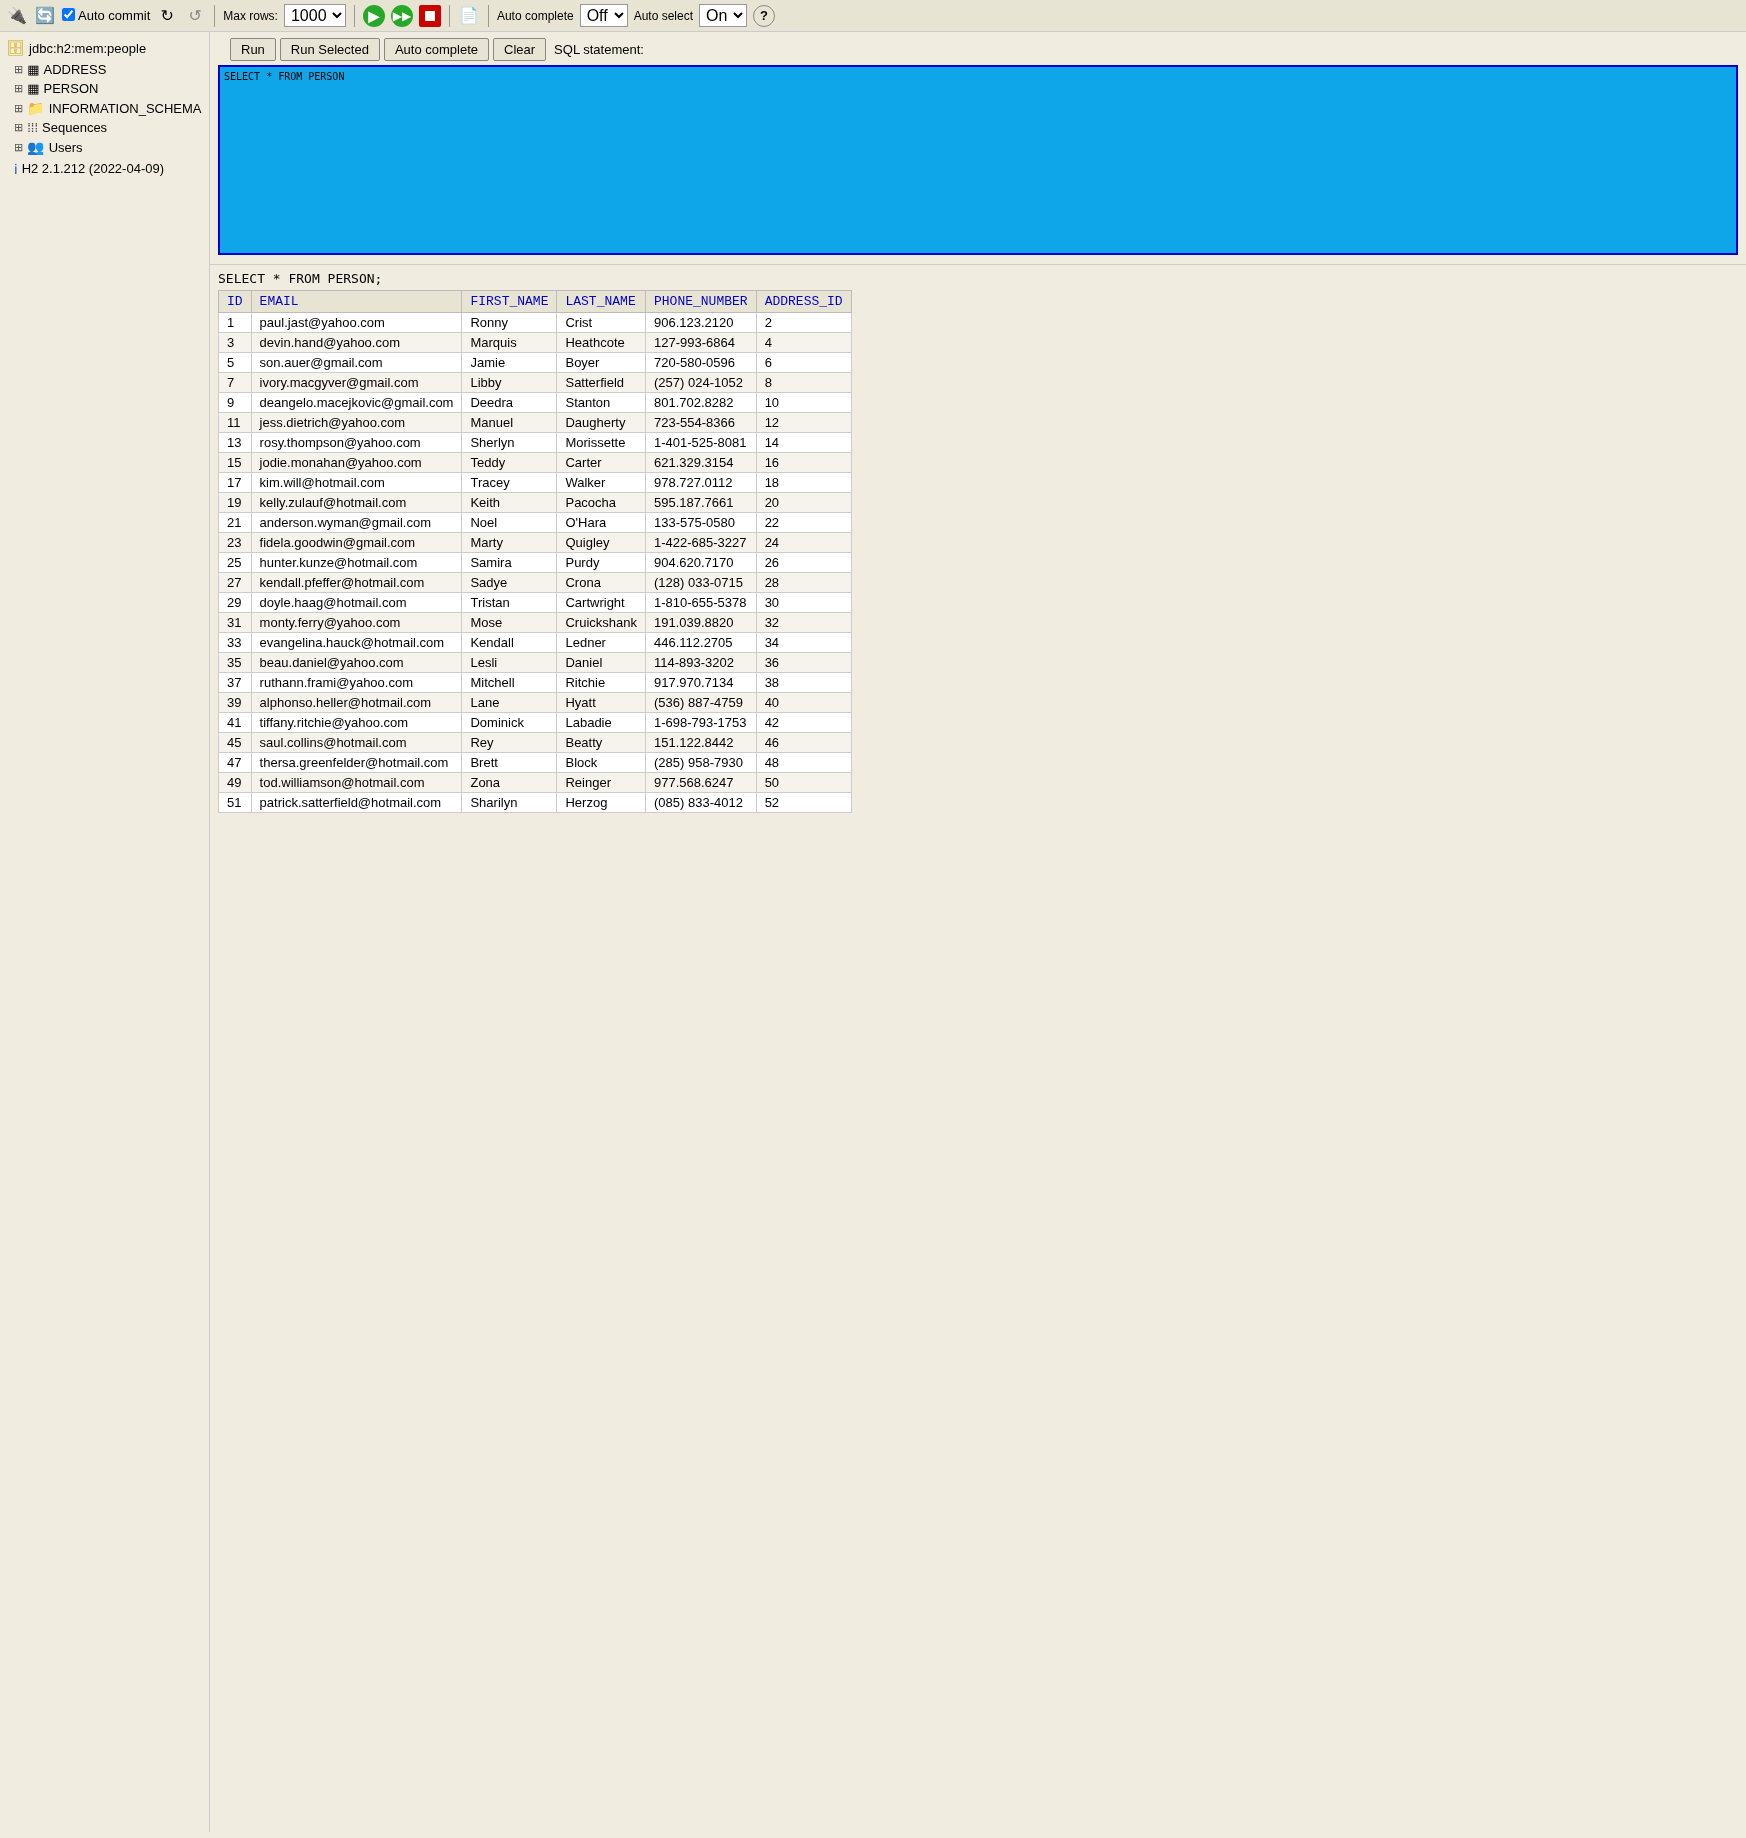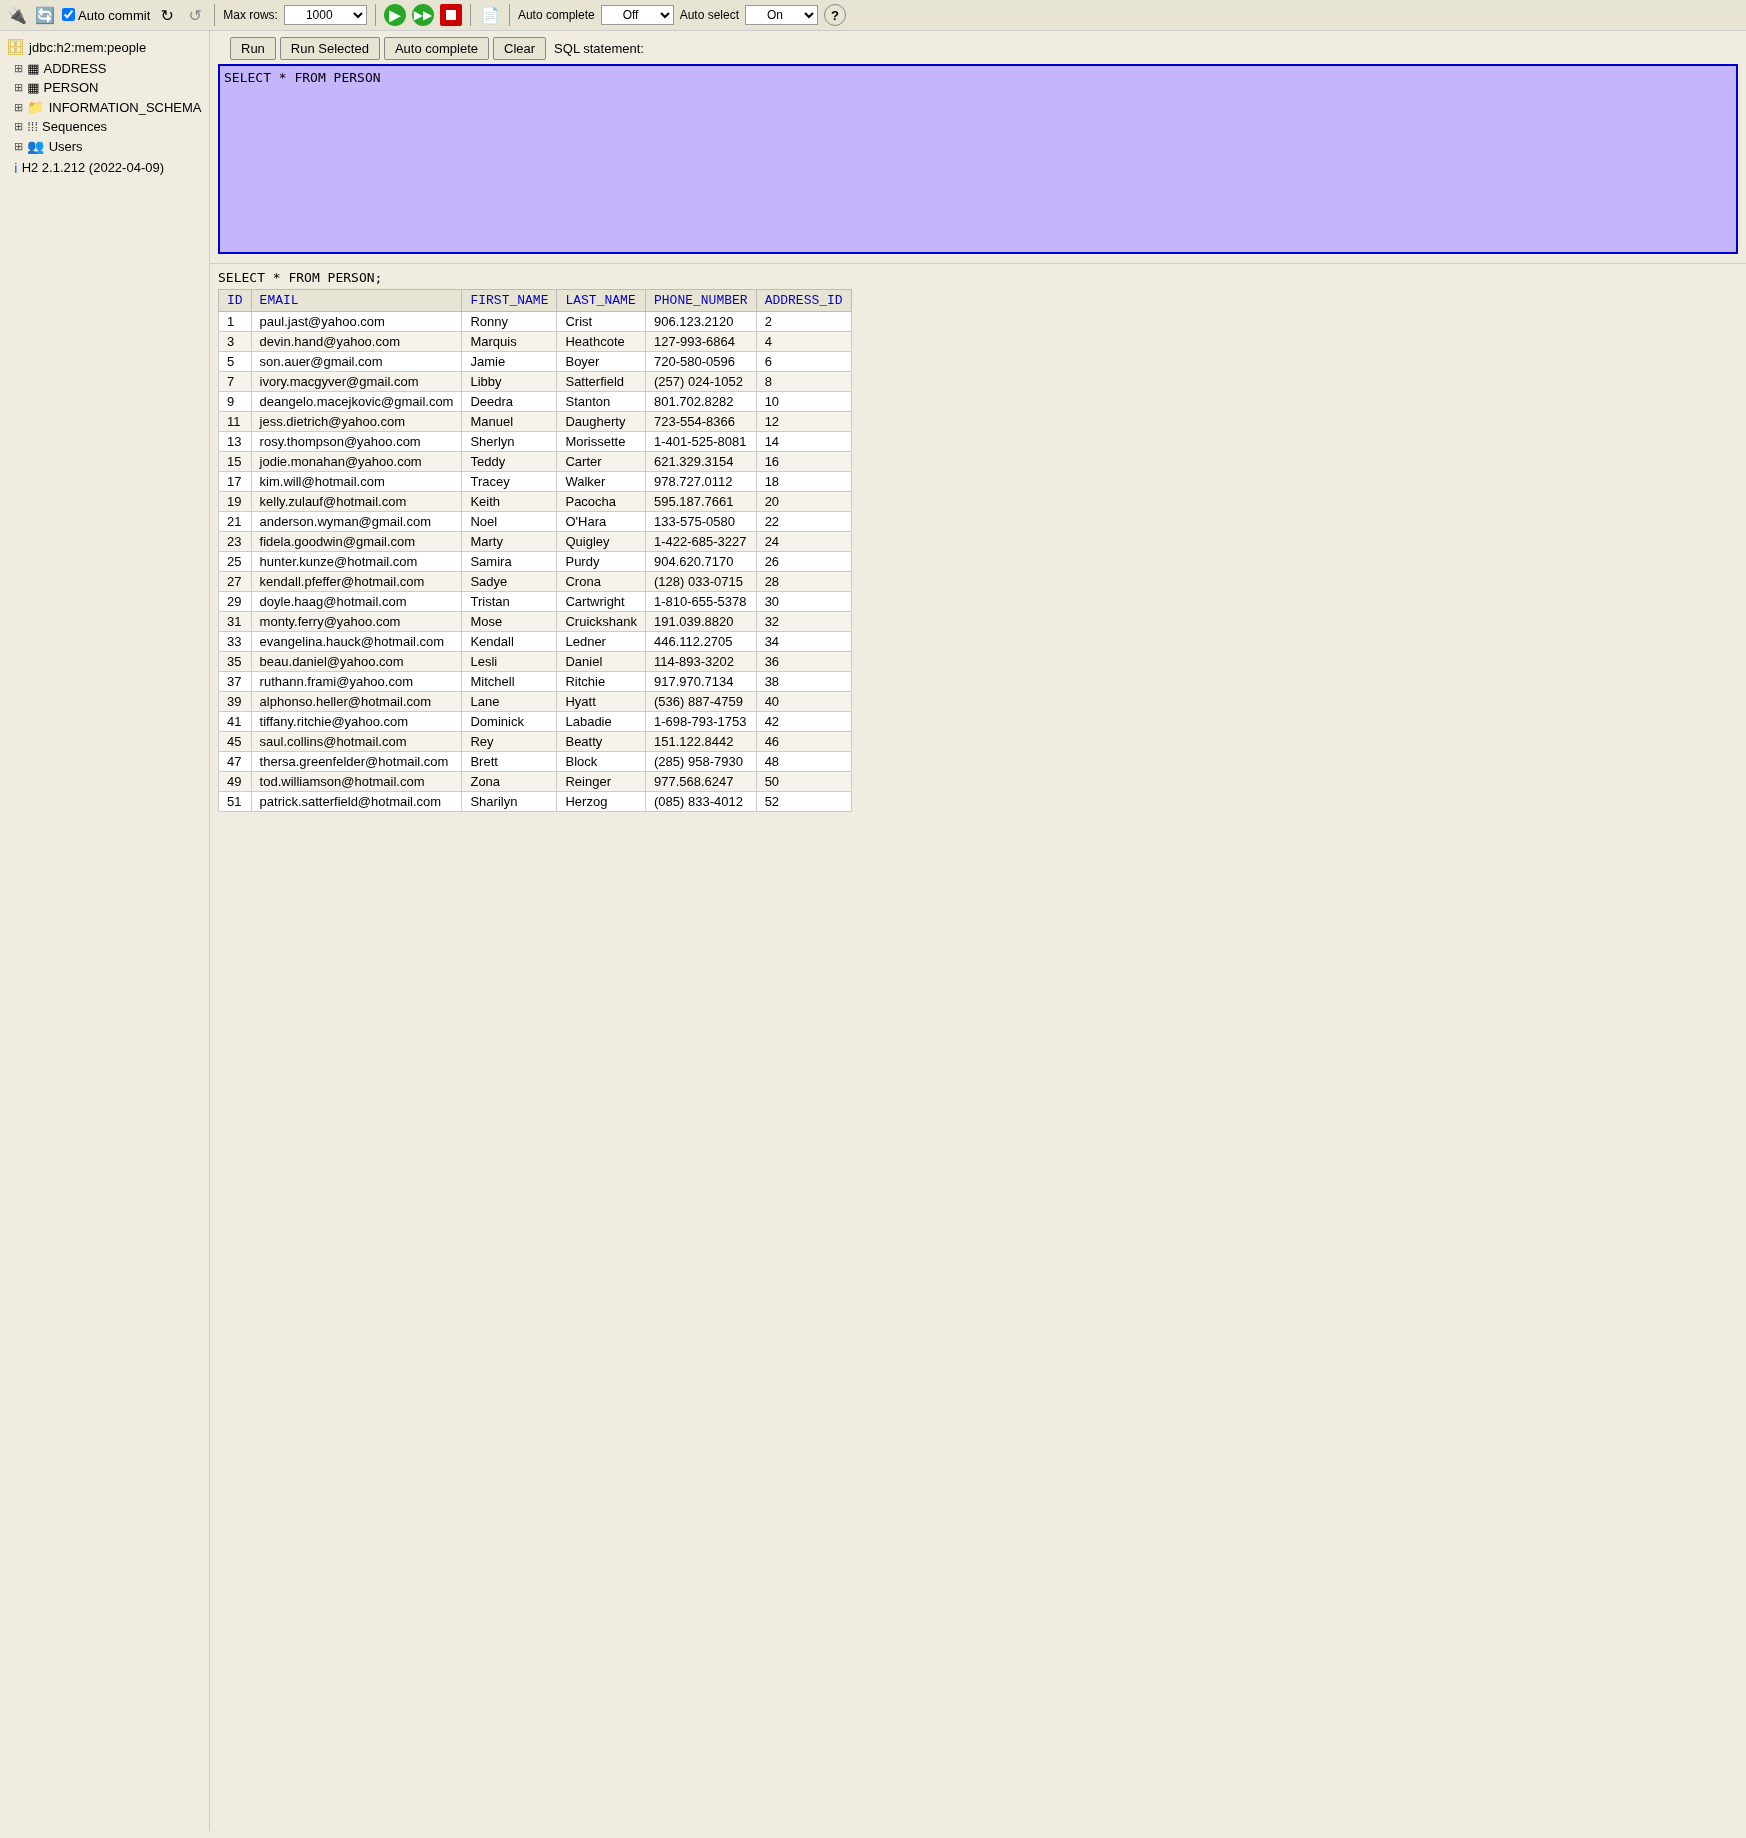--- a/index.html
+++ b/index.html
@@ -30,22 +30,22 @@
       width: 1px; height: 22px;
       background: #999;
       margin: 0 2px;
     }
     .toolbar-checkbox {
       display: flex; align-items: flex-start; gap: 3px;
       font-size: 13px;
     }
     .toolbar-label { font-size: 12px; }
     .toolbar-select {
-      font-size: 12px;
-      padding: 1px 17px;
+      font-size: 16px;
+      padding: 1px 2px;
       border: 1px solid #999;
       background: #fff;
     }
     .toolbar-btn-green {
       width: 22px; height: 22px;
       background: #28a828;
       border-radius: 50%;
       display: inline-flex; align-items: center; justify-content: center;
       cursor: pointer;
       color: #fff;
@@ -132,23 +132,23 @@
       border-radius: 2px;
     }
     .sql-label {
       font-size: 13px;
       margin-left: 4px;
     }
     #sql-editor {
       width: 100%;
       height: 190px;
       border: 2px solid #0000cc;
-      background: #c4b5fd;
+      background: #0ea5e9;
       font-family: monospace;
-      font-size: 13px;
+      font-size: 10px;
       padding: 4px;
       resize: none;
       outline: none;
     }
 
     
     #result-area {
       flex: 1;
       overflow-y: auto;
       padding: 6px 8px;

